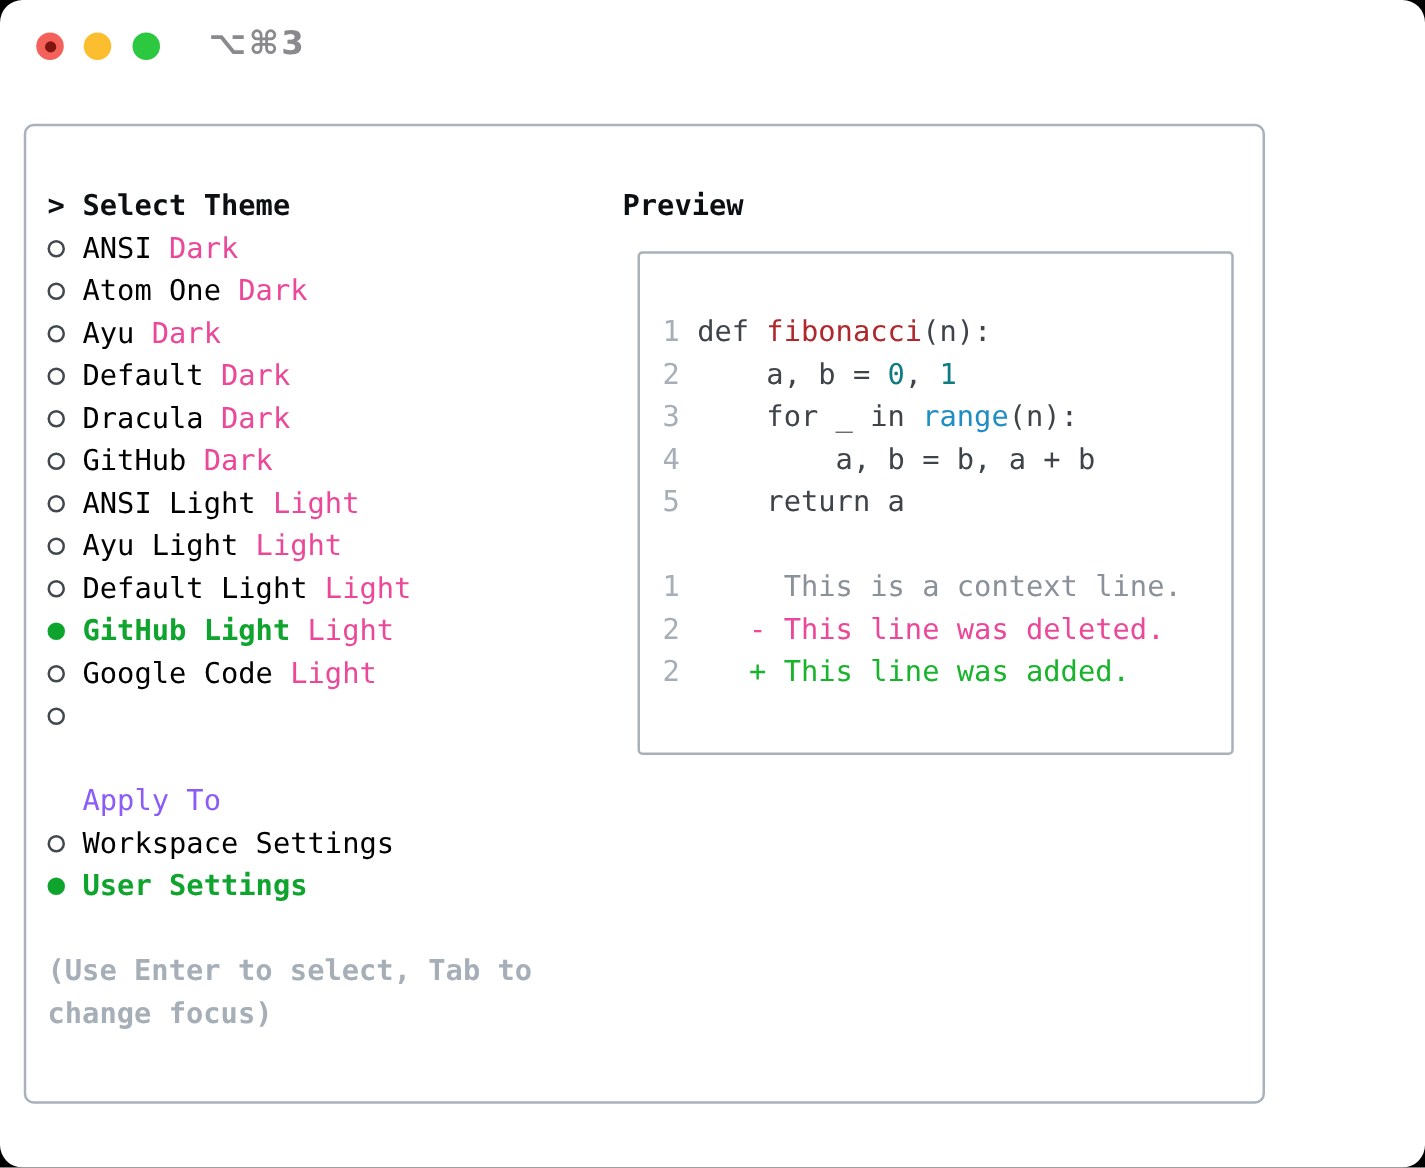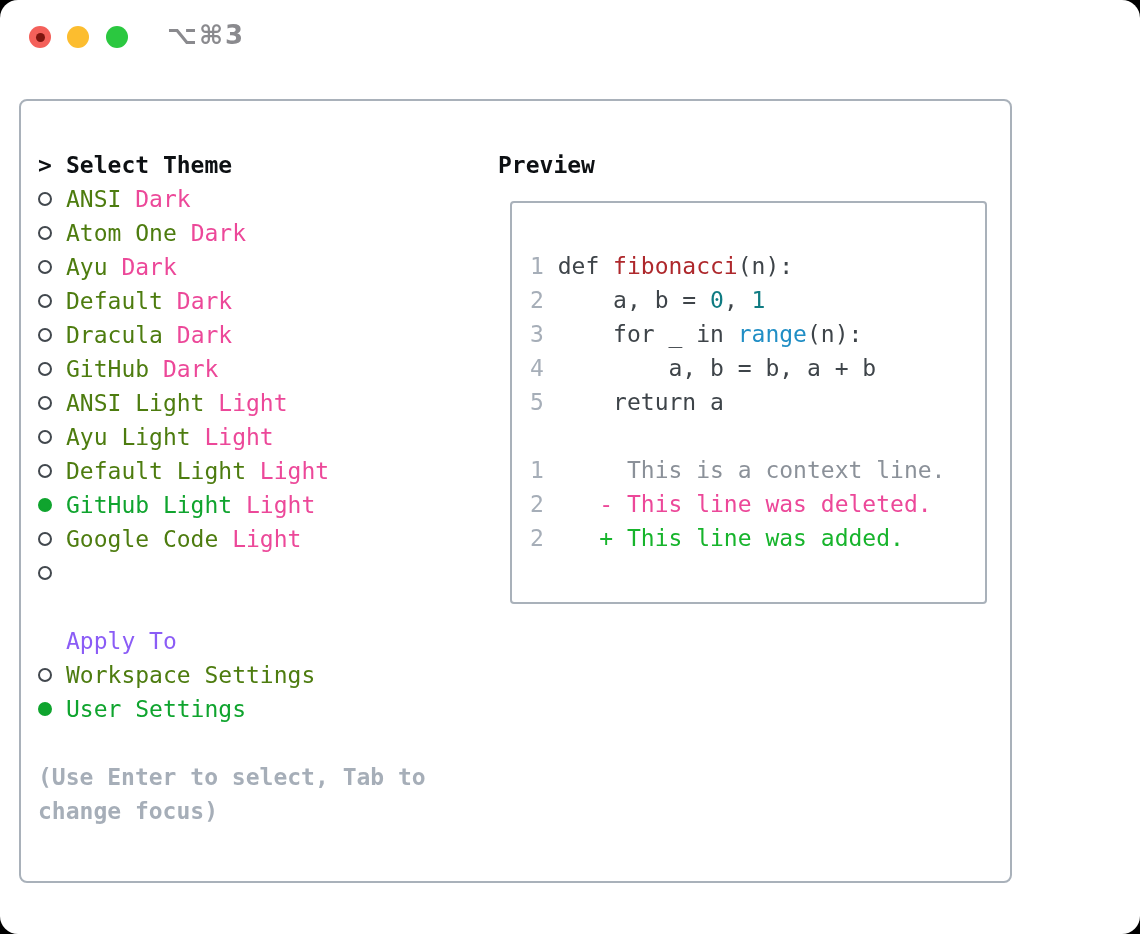--- a/index.html
+++ b/index.html
@@ -33,22 +33,22 @@
     box-sizing:border-box;border:2px solid #a9b1ba;border-radius:8px;
     background:#fff;
   }
   
   .row{display:flex;align-items:center;height:34px;font-size:23px;line-height:34px;}
   .marker{width:28px;display:flex;align-items:center;flex:none;}
   .radio{box-sizing:border-box;width:14px;height:14px;border:2px solid #42484e;border-radius:50%;}
   .radio.on{background:#0fa42e;border-color:#0fa42e;}
   .chev{color:#0d1013;font-weight:bold;}
   .row-text{white-space:pre;color:#3e4449;}
-  .name{color:#4d7c0f;}
-  .name.sel{color:#0fa42e;}
+  .name{color:#000000;}
+  .name.sel{color:#0fa42e;font-weight:bold;}
   .variant{color:#ec4899;}
   .theme-list{position:absolute;left:38px;top:148px;}
   .theme-list .header .row-text{color:#0d1013;font-weight:bold;}
   .apply{position:absolute;left:38px;top:624px;}
   .apply .header .row-text{color:#8b5cf6;}
   .apply .name.sel{color:#0fa42e;}
   .hint{
     position:absolute;left:38px;top:760px;width:420px;
     font-size:23px;line-height:34px;color:#a6aeb8;font-weight:bold;
   }

